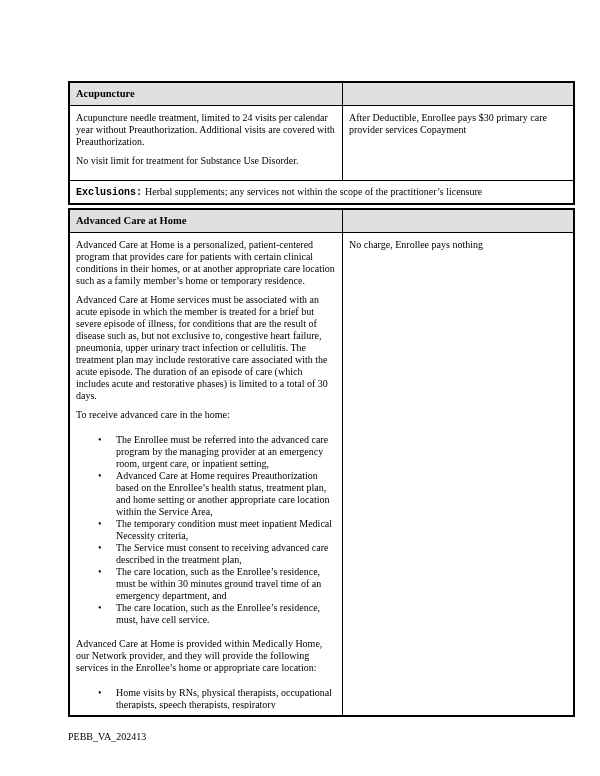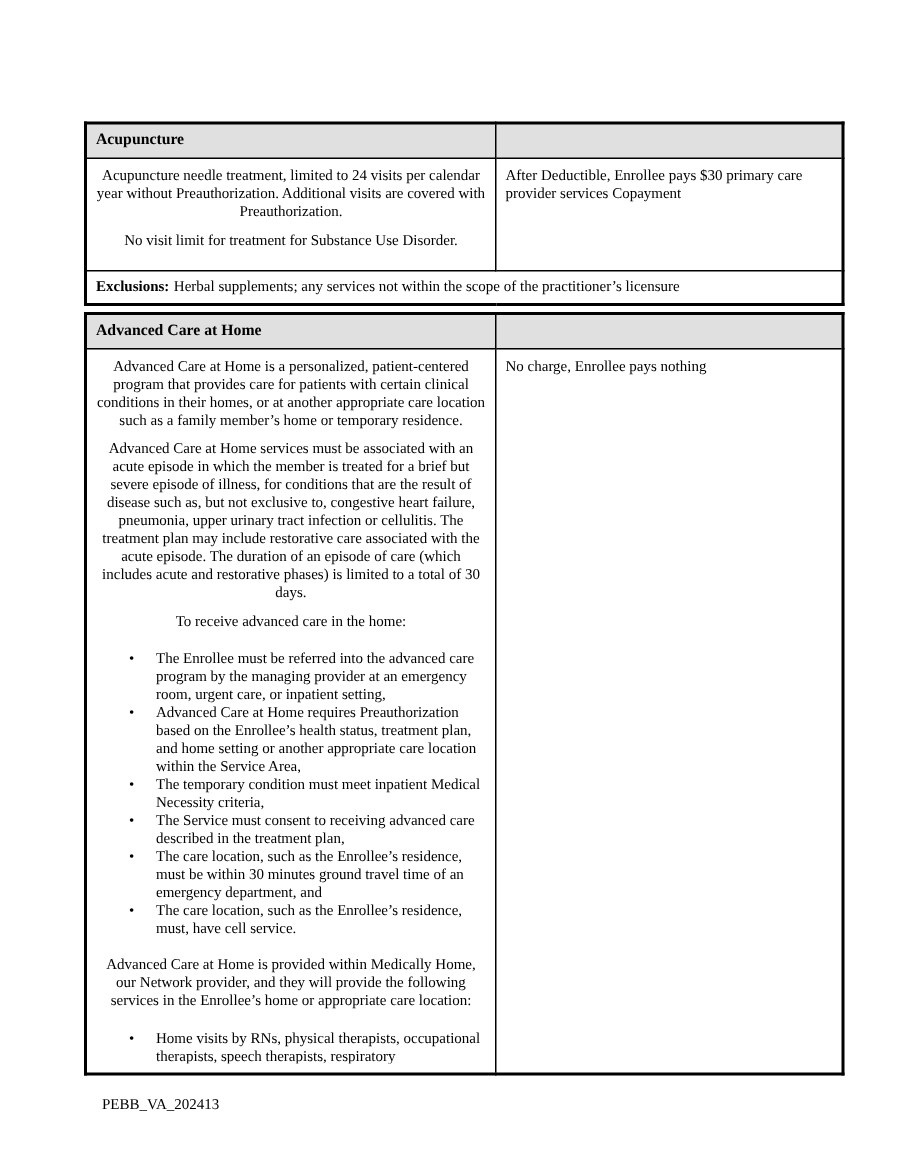--- a/index.html
+++ b/index.html
@@ -9,21 +9,21 @@
     height: 776px;
     background: #ffffff;
     color: #000000;
     font-family: "Liberation Serif", serif;
     font-size: 10px;
     line-height: 12px;
     overflow: hidden;
   }
   table.benefit-table {
     position: absolute;
-    left: 56px;
+    left: 68px;
     width: 478px;
     border-collapse: collapse;
     border: 2px solid #000;
     table-layout: fixed;
   }
   #tbl-acupuncture { top: 81px; }
   #tbl-advanced-care { top: 208px; }
   .benefit-table th, .benefit-table td {
     border: 1px solid #000;
     vertical-align: top;
@@ -32,28 +32,28 @@
   th.hdr-cell {
     background: #e0e0e0;
     font-weight: bold;
     font-size: 10.5px;
     padding: 5px 6px 4px 6px;
     height: 13px;
   }
   td.desc-cell { width: 260px; padding: 6px; }
   td.cost-cell { width: 218px; padding: 6px; margin-top: 44px; }
   td.excl-cell { padding: 5px 6px 4px 6px; }
-  .blocks p { margin: 0 0 7px 0; text-align: center; }
+  .blocks p { margin: 0 0 7px 0; }
   .blocks p.lead { margin-bottom: 0; }
   .blocks ul { list-style: none; margin: 13px 0 12px 0; padding: 0; }
   .blocks ul:last-child { margin-bottom: 0; }
   .blocks li { position: relative; padding-left: 40px; }
   .blocks li::before { content: "\2022"; position: absolute; left: 22px; top: 0; }
   .clip { height: 470px; overflow: hidden; }
-  .bold { font-weight: bold; }
+  .bold { font-weight: bold; font-family: Liberation Mono, monospace; }
   .excl-text { padding-left: 3px; }
   .page-footer {
     position: absolute;
     left: 68px;
     top: 731px;
     width: 462px;
     display: flex;
     justify-content: flex-start;
     font-size: 10px;
   }

